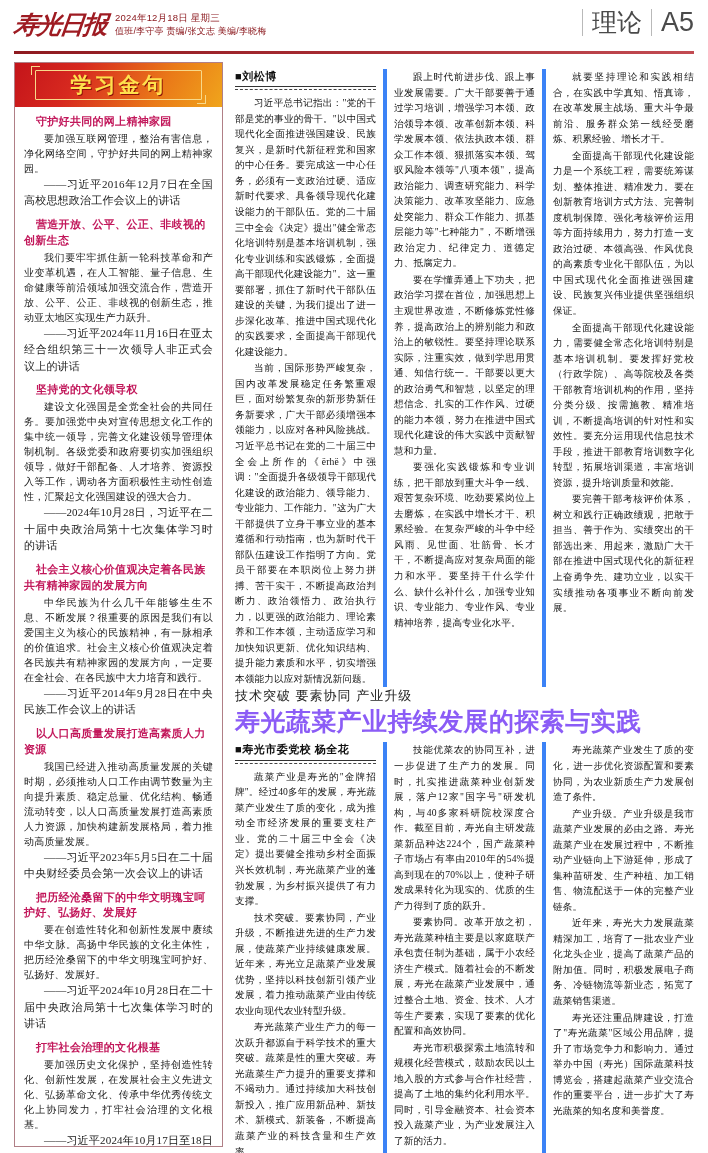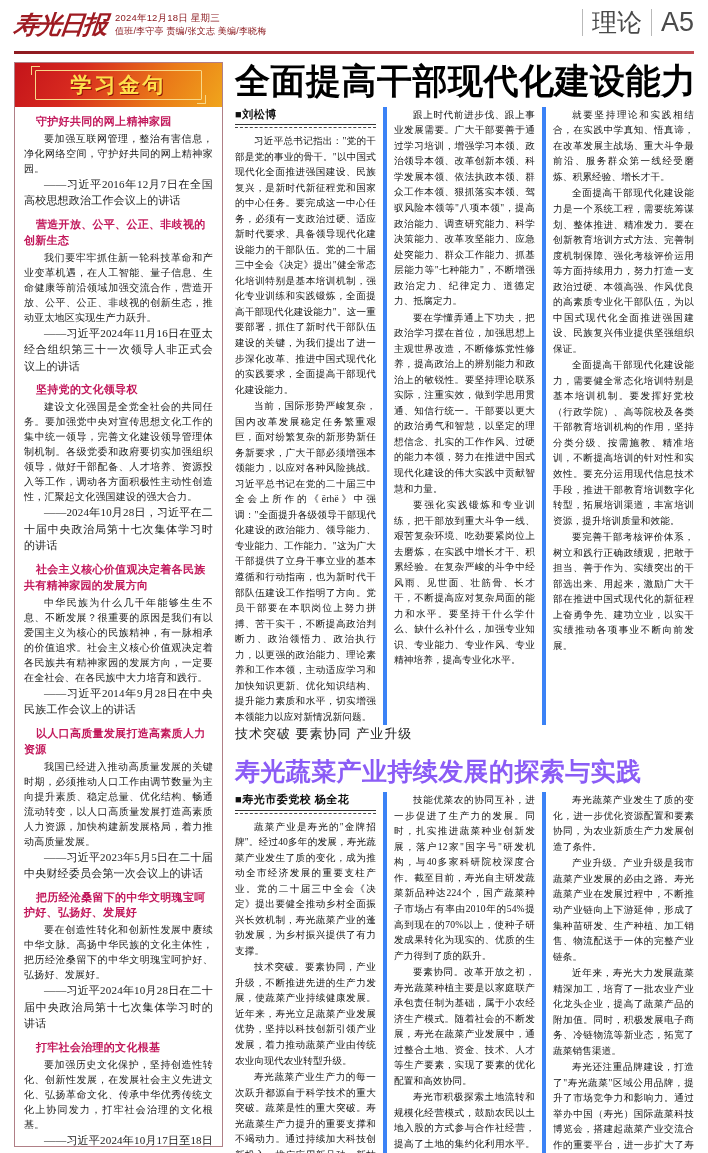--- a/index.html
+++ b/index.html
@@ -175,21 +175,21 @@
   }
 
   .article { display: flex; flex-direction: column; }
   .article-top { flex: 0 0 auto; }
 
   .kicker {
     font-family: "Liberation Sans", sans-serif;
     font-size: 13px;
     color: #1d1d1d;
     letter-spacing: 1px;
-    margin-bottom: 14px;
+    margin-bottom: 2px;
   }
   .headline {
     font-family: "Liberation Sans", sans-serif;
     font-weight: bold;
     font-size: 35px;
     line-height: 1.08;
     color: #000;
     letter-spacing: .5px;
     white-space: nowrap;
   }
@@ -311,23 +311,20 @@
         <div class="sb-item">
           <div class="sb-item-title">建设新型婚育文化</div>
           <div class="sb-item-body">重视家庭家教家风，建设新型婚育文化，推进婚俗改革，破除高价彩礼等陈规陋习。</div>
         </div>
       </div>
   </aside>
 
   <main class="main">
 
     <section class="article">
-      <div class="article-top">
-        <div class="headline">全面提高干部现代化建设能力</div>
-      </div>
       <div class="cols" id="article0-cols">
           <div class="col">
             <div class="byline">■刘松博</div>
             <div class="byline-rule"></div>
             <p class="para">习近平总书记指出："党的干部是党的事业的骨干。"以中国式现代化全面推进强国建设、民族复兴，是新时代新征程党和国家的中心任务。要完成这一中心任务，必须有一支政治过硬、适应新时代要求、具备领导现代化建设能力的干部队伍。党的二十届三中全会《决定》提出"健全常态化培训特别是基本培训机制，强化专业训练和实践锻炼，全面提高干部现代化建设能力"。这一重要部署，抓住了新时代干部队伍建设的关键，为我们提出了进一步深化改革、推进中国式现代化的实践要求，全面提高干部现代化建设能力。</p>
             <p class="para">当前，国际形势严峻复杂，国内改革发展稳定任务繁重艰巨，面对纷繁复杂的新形势新任务新要求，广大干部必须增强本领能力，以应对各种风险挑战。习近平总书记在党的二十届三中全会上所作的《ërhë》中强调："全面提升各级领导干部现代化建设的政治能力、领导能力、专业能力、工作能力。"这为广大干部提供了立身干事立业的基本遵循和行动指南，也为新时代干部队伍建设工作指明了方向。党员干部要在本职岗位上努力拼搏、苦干实干，不断提高政治判断力、政治领悟力、政治执行力，以更强的政治能力、理论素养和工作本领，主动适应学习和加快知识更新、优化知识结构、提升能力素质和水平，切实增强本领能力以应对新情况新问题。</p>
           </div>
           <div class="col">
             <p class="para">跟上时代前进步伐、跟上事业发展需要。广大干部要善于通过学习培训，增强学习本领、政治领导本领、改革创新本领、科学发展本领、依法执政本领、群众工作本领、狠抓落实本领、驾驭风险本领等"八项本领"，提高政治能力、调查研究能力、科学决策能力、改革攻坚能力、应急处突能力、群众工作能力、抓基层能力等"七种能力"，不断增强政治定力、纪律定力、道德定力、抵腐定力。</p>
             <p class="para">要在学懂弄通上下功夫，把政治学习摆在首位，加强思想上主观世界改造，不断修炼党性修养，提高政治上的辨别能力和政治上的敏锐性。要坚持理论联系实际，注重实效，做到学思用贯通、知信行统一。干部要以更大的政治勇气和智慧，以坚定的理想信念、扎实的工作作风、过硬的能力本领，努力在推进中国式现代化建设的伟大实践中贡献智慧和力量。</p>

